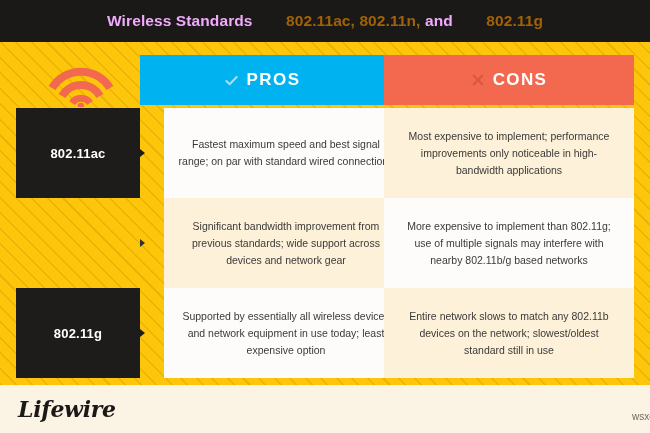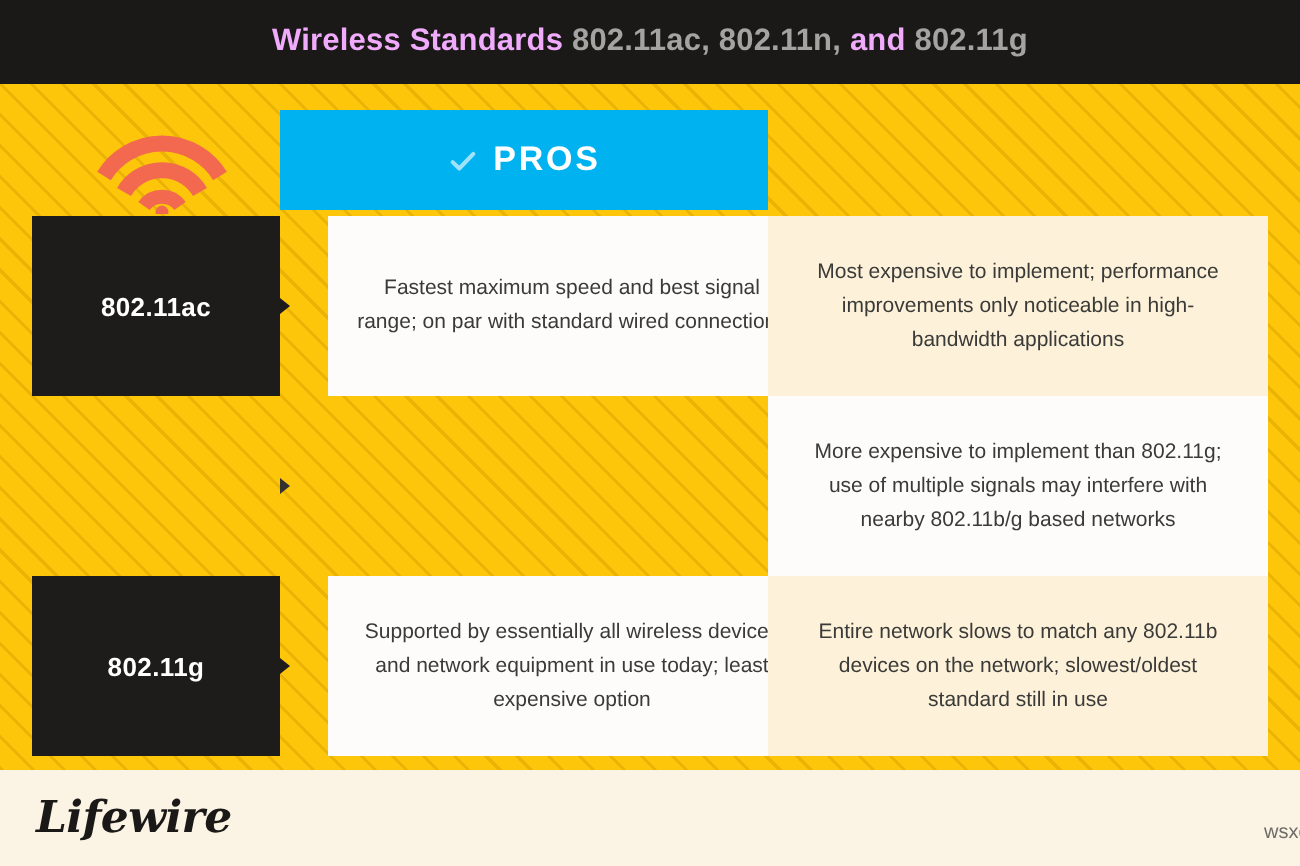--- a/index.html
+++ b/index.html
@@ -34,21 +34,21 @@
     align-items: center;
     justify-content: center;
   }
   .title-text {
     font-size: 15.5px;
     font-weight: bold;
     letter-spacing: 0.1px;
     white-space: nowrap;
   }
   .t-accent { color: #f0abfc; }
-  .t-white  { color: #a3a3a3; }
+  .t-white  { color: #a16207; margin-left: 29px; }
 
   
   .stripe-area {
     position: absolute;
     left: 0;
     top: 42px;
     width: 650px;
     height: 343px;
     background-color: #fdc60b;
     background-image: repeating-linear-gradient(
@@ -215,30 +215,39 @@
 
   <div class="hdr hdr-pros">
     <span class="hdr-icon">
       <svg viewBox="0 0 16 16" width="15" height="15" aria-hidden="true">
         <path d="M2.5 8.6 L6 12 L13.5 4.2" fill="none" stroke="#9fe2fb" stroke-width="2.2" stroke-linecap="round" stroke-linejoin="round"></path>
       </svg>
     </span>
     <span>PROS</span>
   </div>
 
+  <div class="hdr hdr-cons">
+    <span class="hdr-icon">
+      <svg viewBox="0 0 16 16" width="14" height="14" aria-hidden="true">
+        <path d="M3.2 3.2 L12.8 12.8 M12.8 3.2 L3.2 12.8" fill="none" stroke="#d75841" stroke-width="2.4" stroke-linecap="round"></path>
+      </svg>
+    </span>
+    <span>CONS</span>
+  </div>
 
   <div class="row row-1">
     <div class="label-cell label-dark">802.11ac</div>
     <div class="nub"></div>
     <div class="text-cell cell-pros bg-white">Fastest maximum speed and best signal range; on par with standard wired connections</div>
     <div class="text-cell cell-cons bg-cream">Most expensive to implement; performance improvements only noticeable in high-bandwidth applications</div>
   </div>
 
   <div class="row row-2">
     <div class="nub nub-light"></div>
+    <div class="text-cell cell-pros bg-cream">Significant bandwidth improvement from previous standards; wide support across devices and network gear</div>
     <div class="text-cell cell-cons bg-white">More expensive to implement than 802.11g; use of multiple signals may interfere with nearby 802.11b/g based networks</div>
   </div>
 
   <div class="row row-3">
     <div class="label-cell label-dark">802.11g</div>
     <div class="nub"></div>
     <div class="text-cell cell-pros bg-white">Supported by essentially all wireless devices and network equipment in use today; least expensive option</div>
     <div class="text-cell cell-cons bg-cream">Entire network slows to match any 802.11b devices on the network; slowest/oldest standard still in use</div>
   </div>
 

